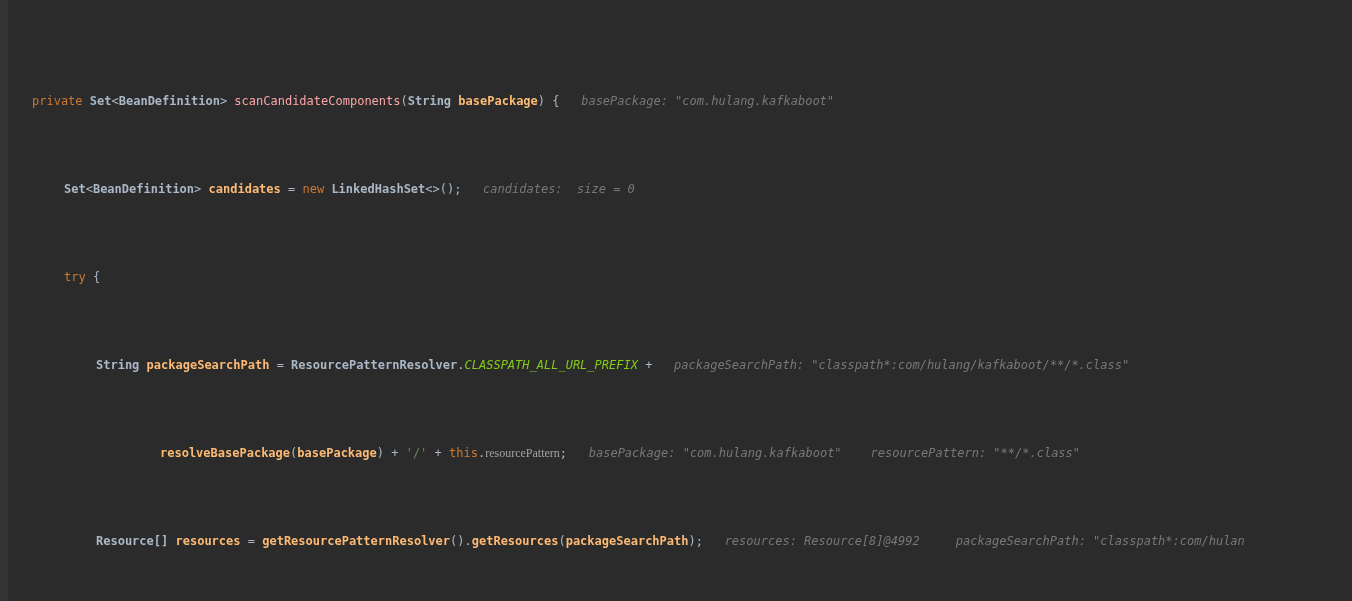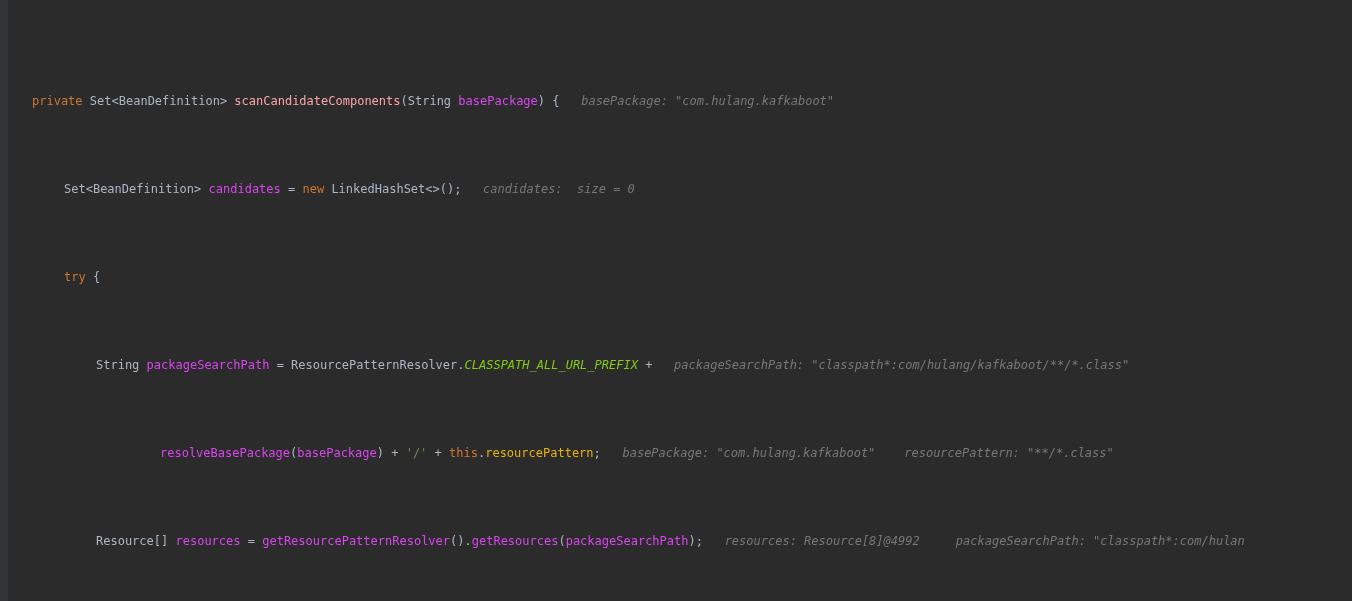--- a/index.html
+++ b/index.html
@@ -37,23 +37,23 @@
   }
   .line {
     position: relative;
     height: 22px;
     display: flex;
     align-items: center;
   }
   
   .kw     { color: #cc7832; }
   .fn     { color: #fca5a5; }
-  .type   { color: #a9b7c6; }
-  .ident  { color: #d946ef; }
-  .field  { color: #eab308; }
+  .type   { color: #a9b7c6; font-weight: bold; }
+  .ident  { color: #fdba74; font-weight: bold; }
+  .field  { color: #a3a3a3; font-family: Liberation Serif, serif; }
   .const  { color: #84cc16; font-style: italic; }
   .punct  { color: #a9b7c6; }
   .char   { color: #6a8759; }
   .hint   { color: #787878; font-style: italic; }
   .pad    { display: inline-block; }
 </style>
 </head>
 <body>
 
 <div class="editor">

